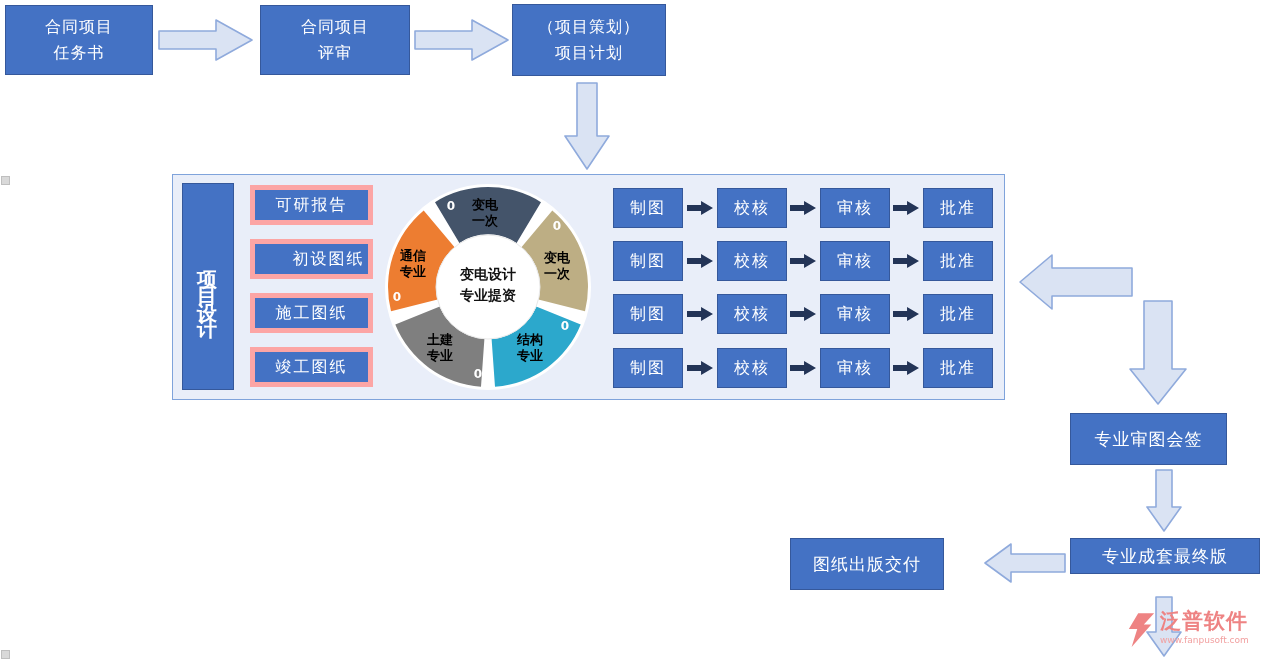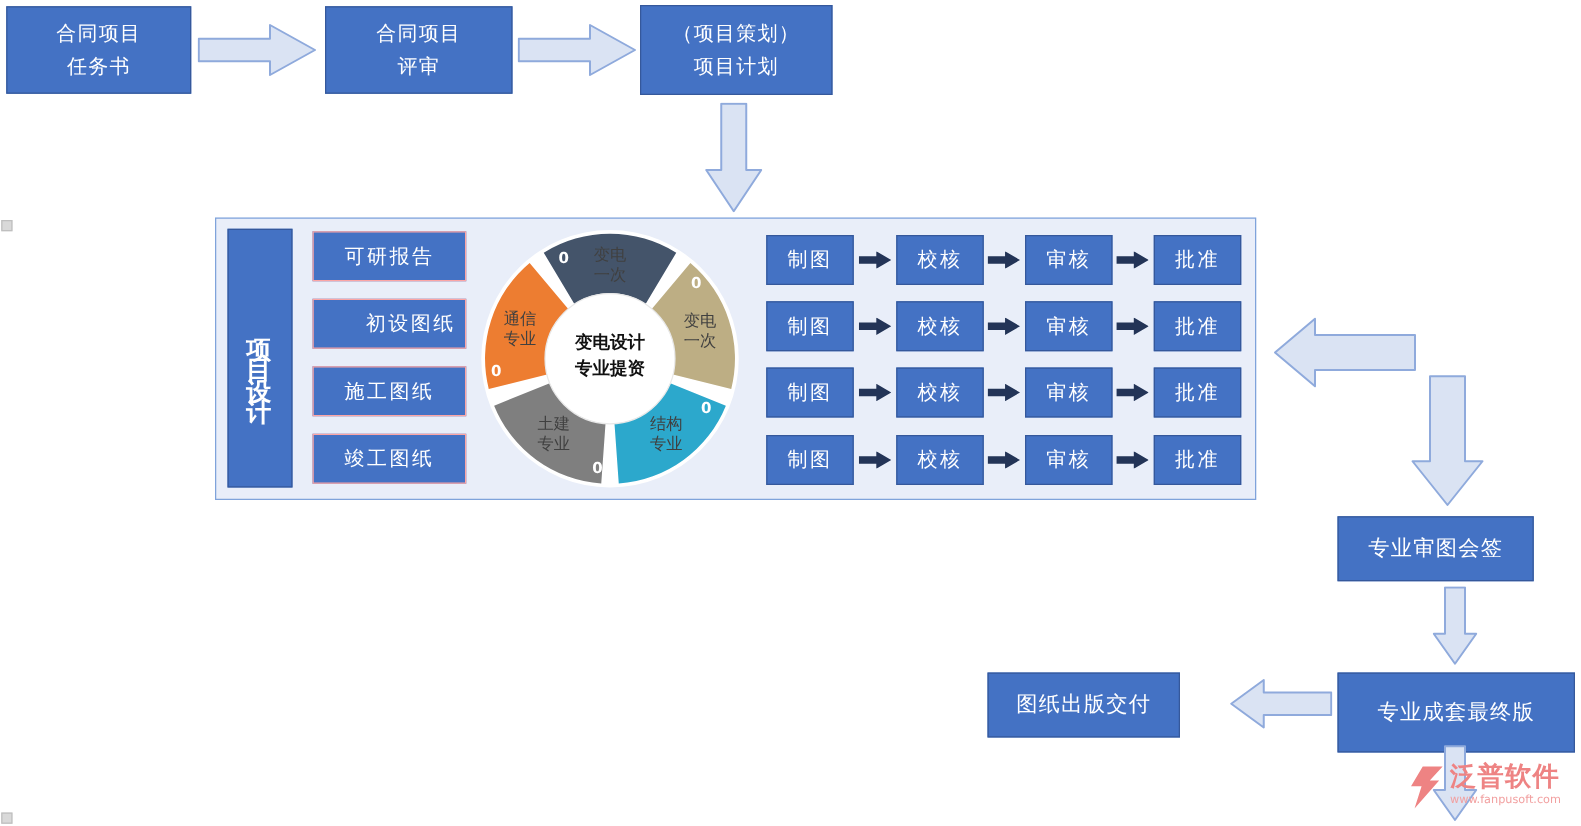--- a/index.html
+++ b/index.html
@@ -23,38 +23,38 @@
     position:absolute;left:182px;top:183px;width:52px;height:207px;
     background:#4472C4;border:1px solid #35589b;color:#fff;
     display:flex;align-items:center;justify-content:center;box-sizing:border-box;
   }
   .vtitle span{
     writing-mode:vertical-rl;text-orientation:upright;
     font-size:20px;font-weight:bold;letter-spacing:16px;
   }
   .docbox{
     position:absolute;left:250px;width:123px;height:40px;
-    background:#4472C4;border:1px solid #fca5a5;color:#fff;
+    background:#4472C4;border:5px solid #fca5a5;color:#fff;
     display:flex;align-items:center;justify-content:center;
     font-size:16px;letter-spacing:2px;box-sizing:border-box;
   }
   .pbox{
     position:absolute;width:70px;height:40px;
     background:#4472C4;border:1px solid #35589b;color:#fff;
     display:flex;align-items:center;justify-content:center;
     font-size:16px;letter-spacing:2px;box-sizing:border-box;
   }
   .mini-arrow{
     position:absolute;width:26px;height:14px;background:#233457;
     clip-path:polygon(0 29%,54% 29%,54% 0,100% 50%,54% 100%,54% 71%,0 71%);
   }
   .blk{fill:#dae3f3;stroke:#8faadc;stroke-width:1.6;stroke-linejoin:round;}
   .seg-label{
-    position:absolute;width:32px;text-align:center;color:#404040;
-    font-size:13px;font-weight:normal;line-height:1.25;
+    position:absolute;width:32px;color:#000000;
+    font-size:13px;font-weight:bold;line-height:1.25;
   }
   .seg-zero{
     position:absolute;width:14px;text-align:center;color:#fff;
     font-size:12px;font-weight:bold;
   }
   .donut-center{
     position:absolute;left:454px;top:264px;width:68px;text-align:center;
     color:#111;font-size:14px;font-weight:bold;line-height:1.5;white-space:pre-line;
   }
   .wm{position:absolute;left:1126px;top:610px;display:flex;align-items:flex-start;}
@@ -164,21 +164,21 @@
   <svg class="abs" style="left:1128px;top:300px;" width="60" height="106">
     <polygon class="blk" points="16,1 44,1 44,69 58,69 30,104 2,69 16,69"></polygon>
   </svg>
 
   <div class="box big" style="left:1070px;top:413px;width:157px;height:52px;">专业审图会签</div>
 
   <svg class="abs" style="left:1146px;top:469px;" width="36" height="64">
     <polygon class="blk" points="10,1 26,1 26,38 35,38 18,62 1,38 10,38"></polygon>
   </svg>
 
-  <div class="box big" style="left:1070px;top:538px;width:190px;height:64px;">专业成套最终版</div>
+  <div class="box big" style="left:1070px;top:538px;width:190px;height:36px;">专业成套最终版</div>
 
   <svg class="abs" style="left:984px;top:542px;" width="82" height="42">
     <polygon class="blk" points="81,12 27,12 27,2 1,21 27,40 27,30 81,30"></polygon>
   </svg>
 
   <div class="box big" style="left:790px;top:538px;width:154px;height:52px;">图纸出版交付</div>
 
   <svg class="abs" style="left:1146px;top:596px;" width="36" height="62">
     <polygon class="blk" points="10,1 26,1 26,36 35,36 18,60 1,36 10,36"></polygon>
   </svg>

